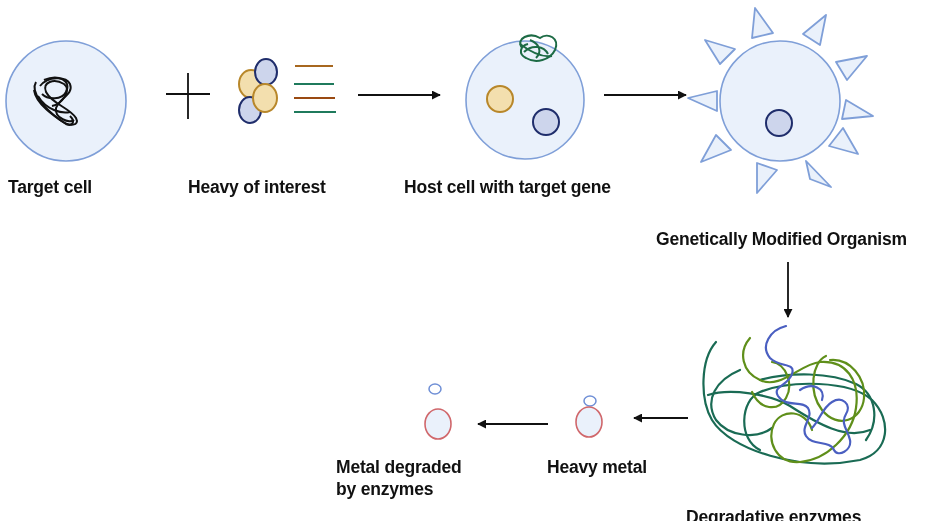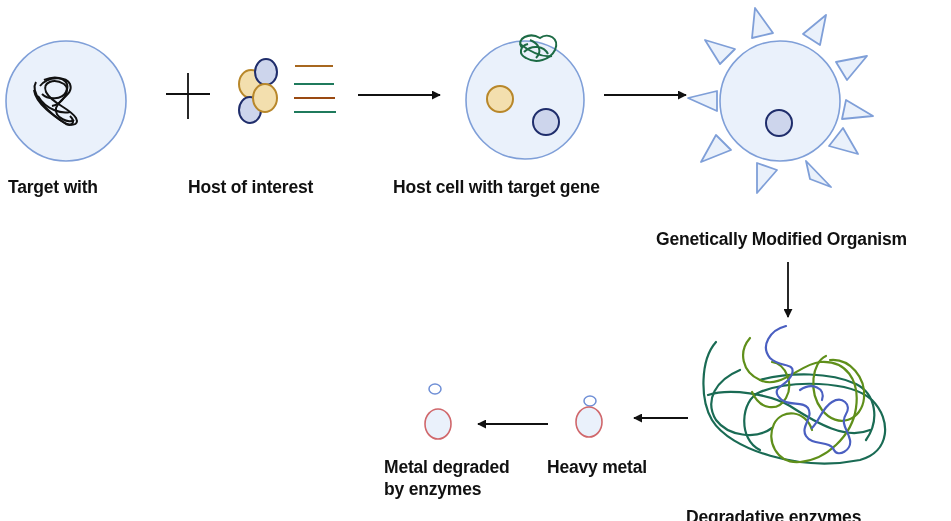--- a/index.html
+++ b/index.html
@@ -1,21 +1,21 @@
 <!DOCTYPE html>
 <html><head>
 <meta charset="utf-8">
 <style>
   html, body { margin: 0; padding: 0; background: #ffffff; }
   body { width: 951px; height: 521px; position: relative; overflow: hidden;
          font-family: "Liberation Sans", "DejaVu Sans", sans-serif; }
   svg#diagram { position: absolute; left: 0; top: 0; }
   .lbl { position: absolute; font-weight: bold; font-size: 17.5px; color: #111111;
          white-space: nowrap; line-height: 22px; letter-spacing: -0.2px; }
-  .lbl.multi { white-space: normal; width: 150px; margin-left: 48px; }
+  .lbl.multi { white-space: normal; width: 150px; }
 </style>
 </head>
 <body>
 
 <svg id="diagram" width="951" height="521" viewBox="0 0 951 521">
   <defs>
     <marker id="ah" viewBox="0 0 10 10" refX="9" refY="5" markerWidth="5" markerHeight="5" orient="auto-start-reverse">
       <path d="M0,0 L10,5 L0,10 z" fill="#111"></path>
     </marker>
   </defs>
@@ -112,19 +112,19 @@
   </g>
 
   <line x1="548" y1="424" x2="478" y2="424" stroke="#111" stroke-width="1.8" marker-end="url(#ah)"></line>
 
   <g>
     <ellipse cx="435" cy="389" rx="6" ry="5" fill="#ffffff" stroke="#6f8fd6" stroke-width="1.5"></ellipse>
     <ellipse cx="438" cy="424" rx="13" ry="15" fill="#eaf1fb" stroke="#d0676b" stroke-width="1.6"></ellipse>
   </g>
 </svg>
 
-<div class="lbl" style="left:8px; top:176px;">Target with</div>
-<div class="lbl" style="left:188px; top:176px;">Host of interest</div>
-<div class="lbl" style="left:393px; top:176px;">Host cell with target gene</div>
+<div class="lbl" style="left:8px; top:176px;">Target cell</div>
+<div class="lbl" style="left:188px; top:176px;">Heavy of interest</div>
+<div class="lbl" style="left:404px; top:176px;">Host cell with target gene</div>
 <div class="lbl" style="left:656px; top:228px;">Genetically Modified Organism</div>
 <div class="lbl" style="left:686px; top:506px;">Degradative enzymes</div>
 <div class="lbl" style="left:547px; top:456px;">Heavy metal</div>
 <div class="lbl multi" style="left:336px; top:456px;">Metal degraded by enzymes</div>
 
 </body></html>

